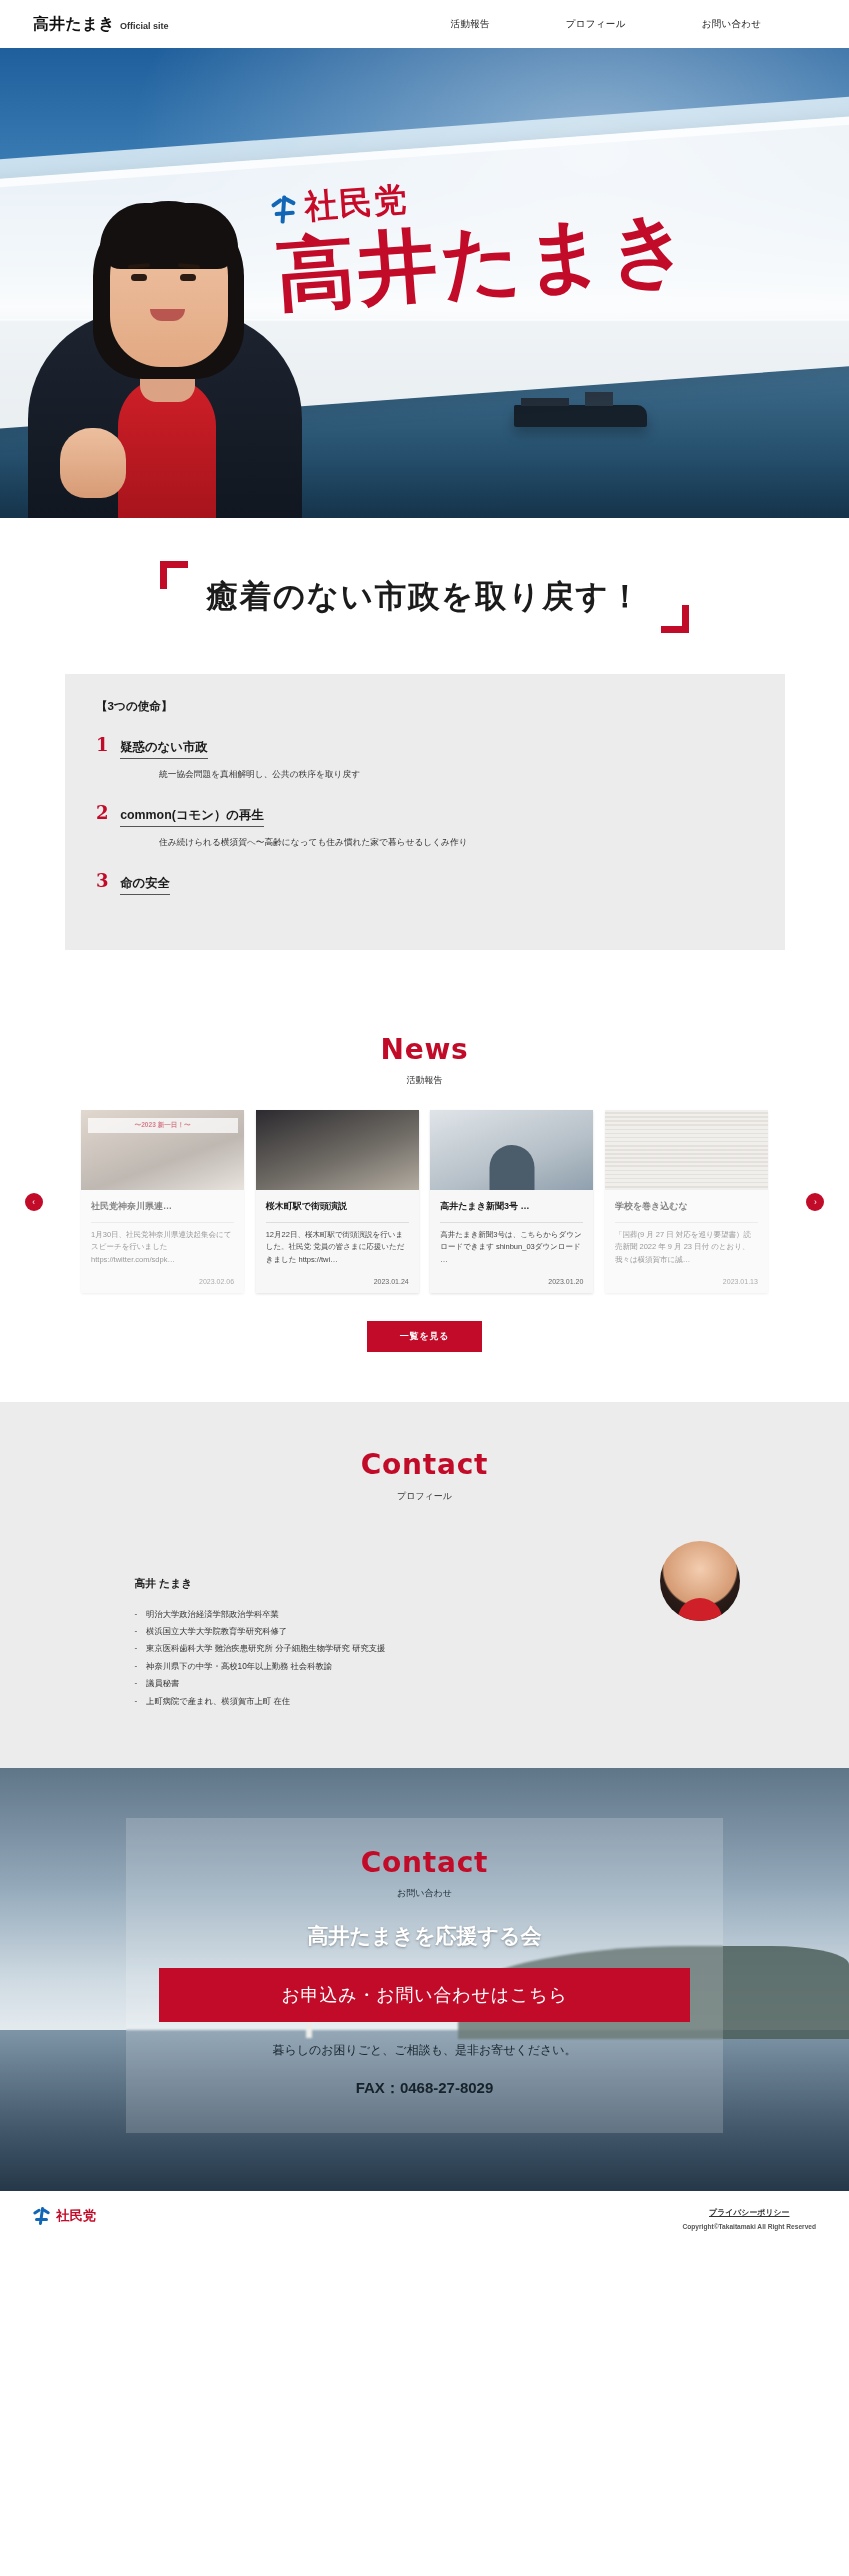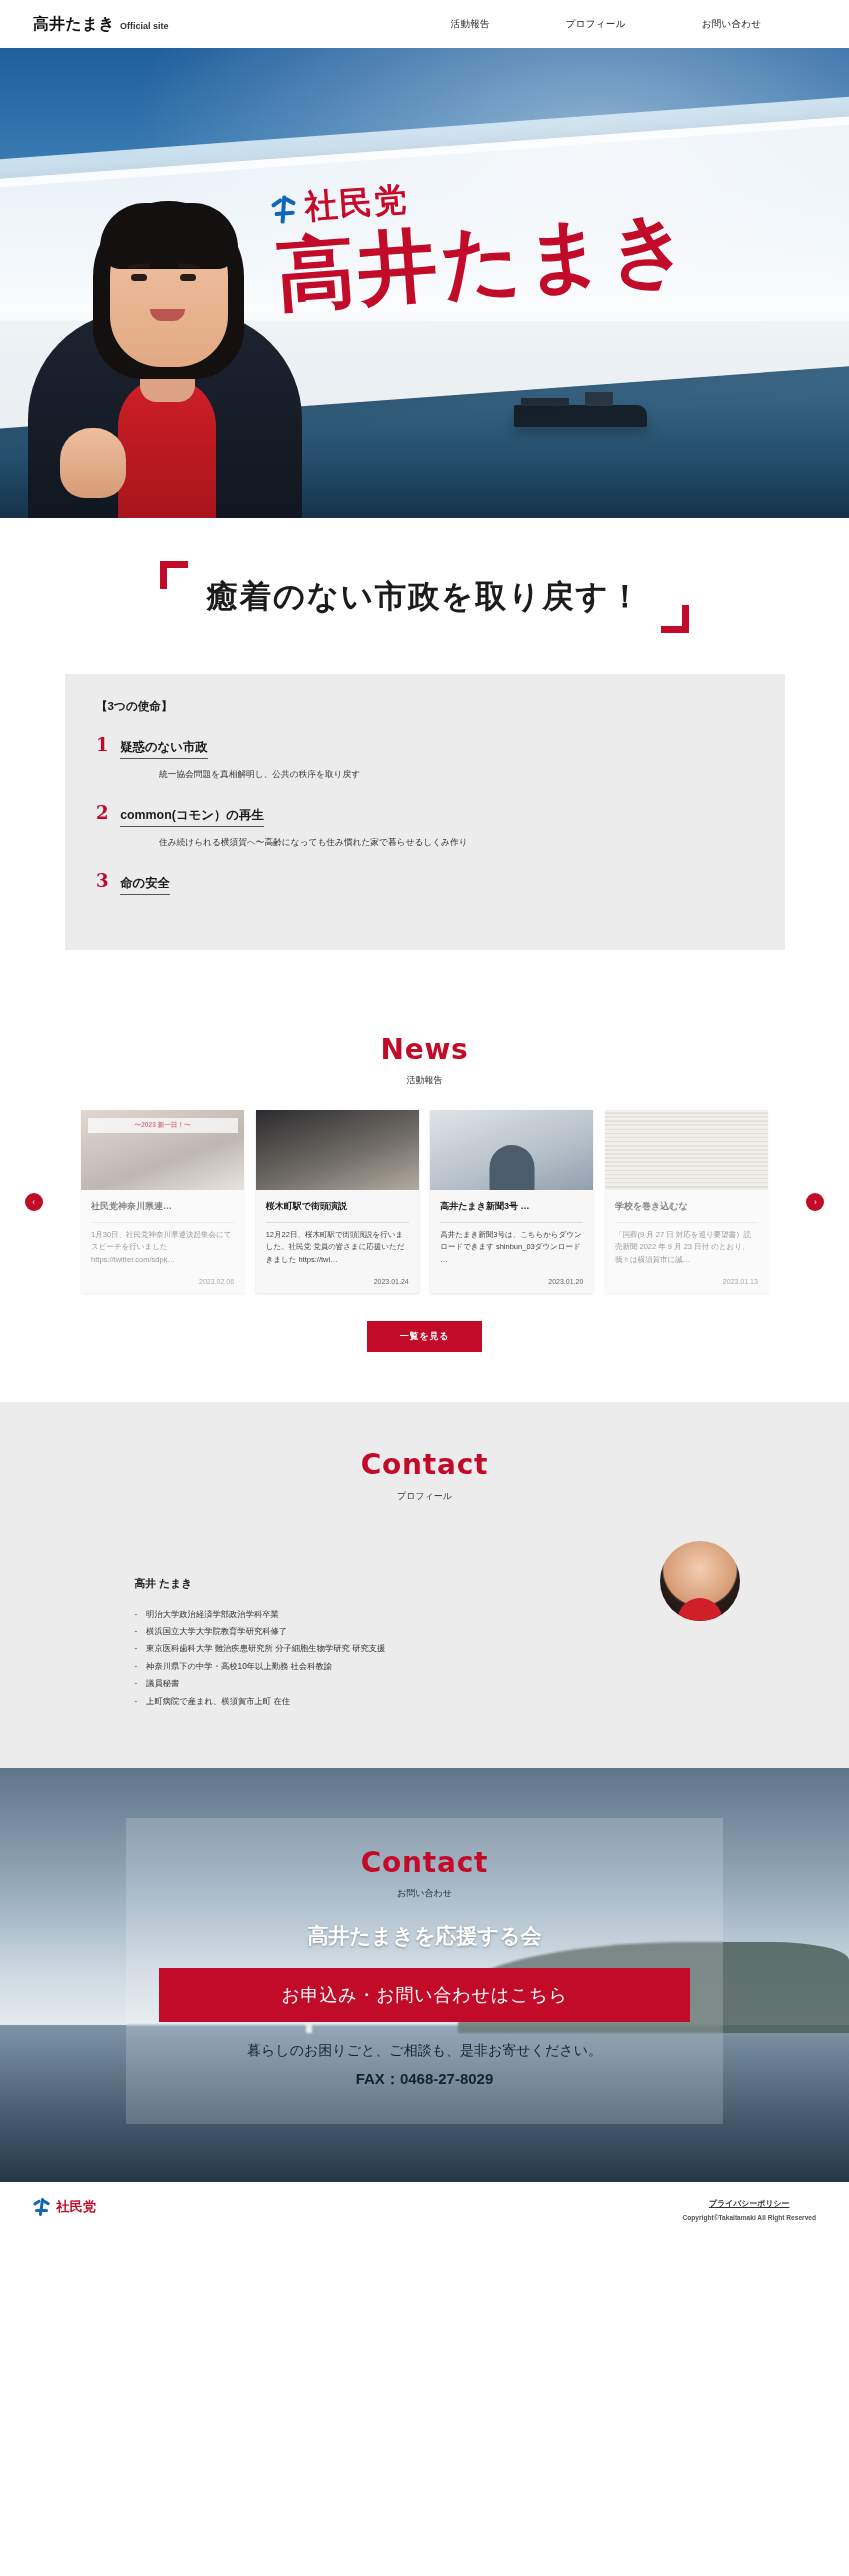--- a/index.html
+++ b/index.html
@@ -347,21 +347,21 @@
   .contact-sub { font-size: 9px; color: #1e2b33; margin-top: 8.3px; }
   .contact-group {
     font-size: 21px; font-weight: bold; color: #fff; margin: 21.6px 0 18px;
     text-shadow: 0 0.8px 2.5px rgba(0,0,0,0.35);
   }
   .contact-cta {
     display: block; background: #c20b28; color: #fff; text-decoration: none;
     font-size: 18px; font-weight: normal; padding: 15px 0; letter-spacing: 0.8px;
   }
   .contact-note {
-    font-size: 14px; color: #18252d; margin: 20px 0 10px;
+    font-size: 12px; color: #18252d; margin: 20px 0 20px;
   }
   .contact-fax {
     font-size: 15px; font-weight: bold; color: #16222a;
   }
 
   
   .footer {
     height: 50px; background: #fff; display: flex; align-items: center;
     padding: 0 33px; position: relative;
   }

